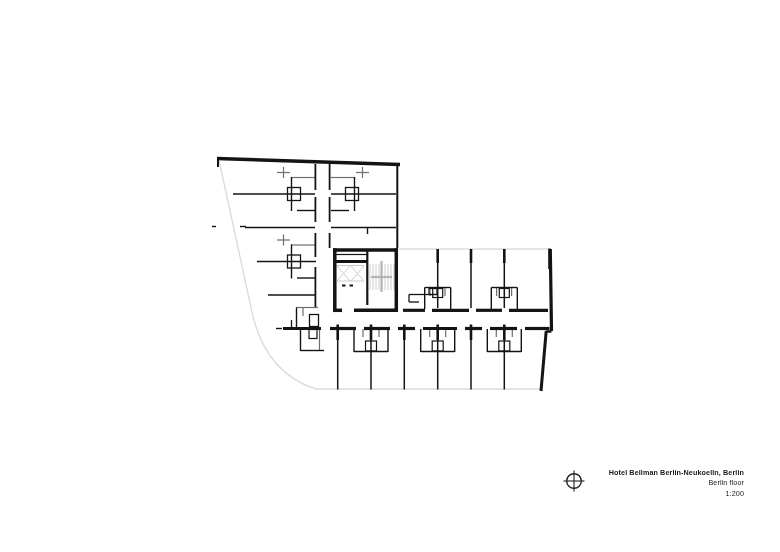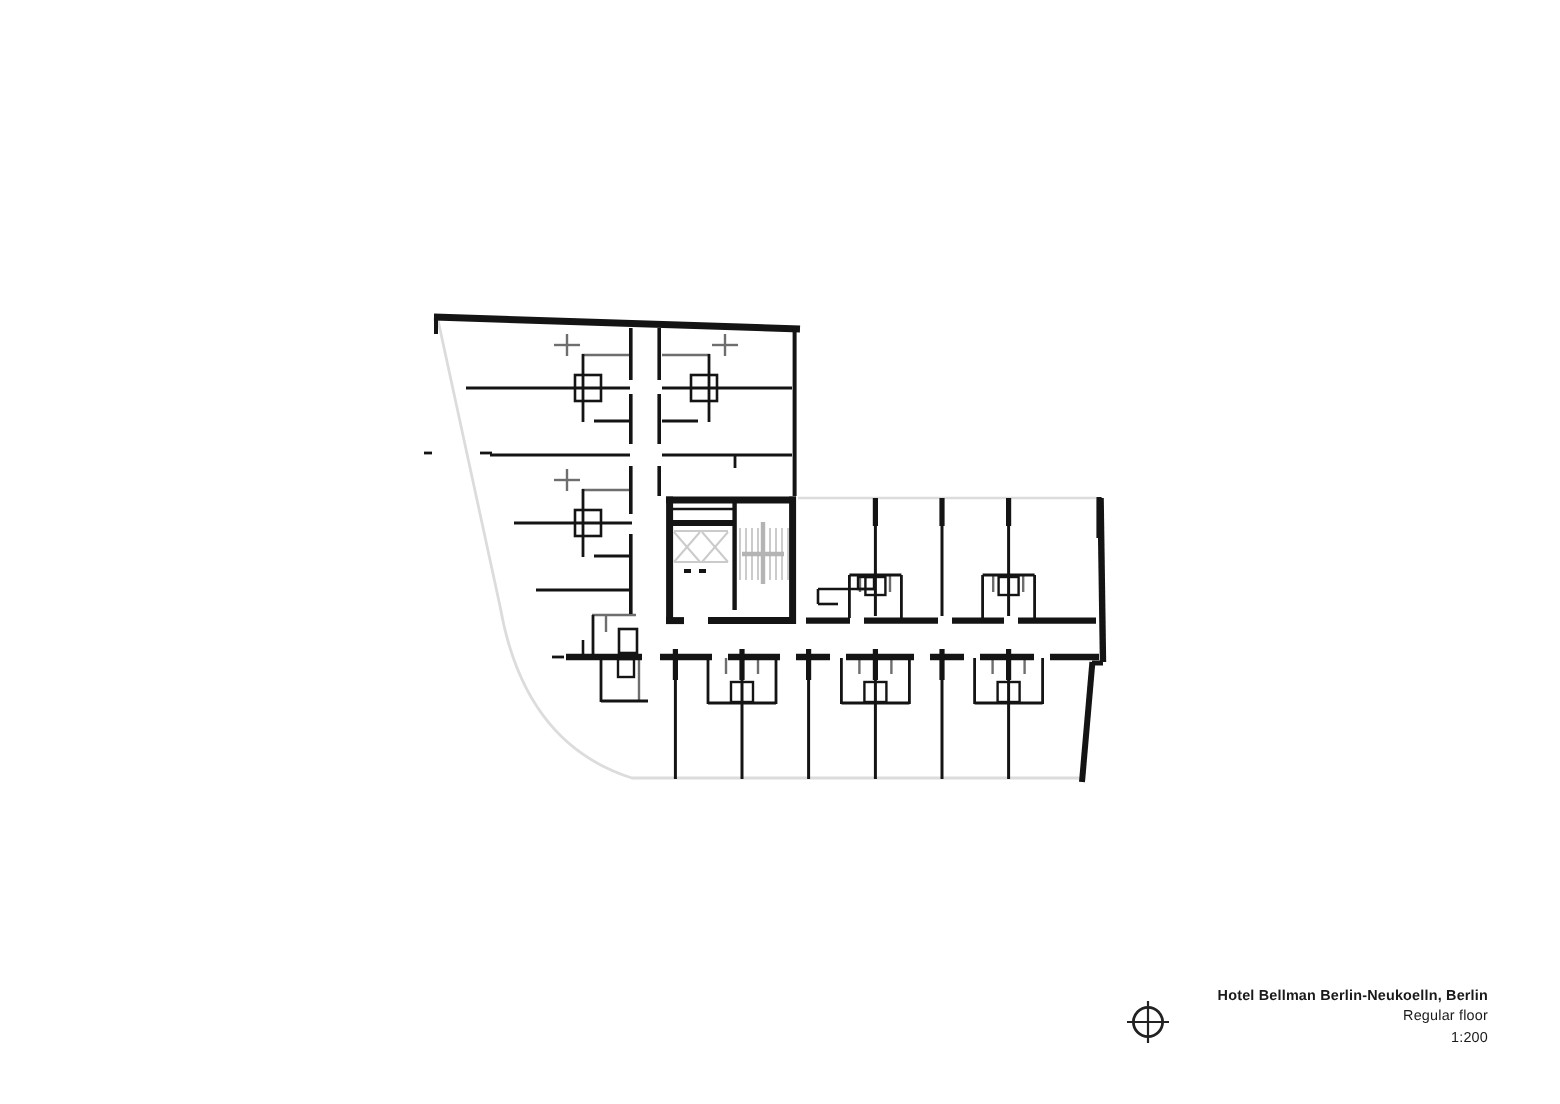--- a/index.html
+++ b/index.html
@@ -2,22 +2,22 @@
 <html><head>
 <meta charset="utf-8">
 <style>
   html,body{margin:0;padding:0;}
   body{
     width:780px;height:552px;position:relative;background:#ffffff;overflow:hidden;
     font-family:"Liberation Sans", sans-serif;
   }
   .plan-svg{position:absolute;left:0;top:0;width:780px;height:552px;}
   .title-block{
-    position:absolute;top:487px;right:36px;
-    display:flex;align-items:flex-end;gap:7px;
+    position:absolute;top:462px;right:36px;
+    display:flex;align-items:center;gap:7px;
   }
   .marker{flex:0 0 auto;}
   .tb-text{
     margin-top:6px;width:150px;text-align:right;
     font-size:7.2px;line-height:1.45;color:#1a1a1a;letter-spacing:0.1px;
   }
   .tb-title{font-weight:bold;white-space:nowrap;}
 </style>
 </head>
 <body>
@@ -170,16 +170,16 @@
   </svg>
 
 <div class="title-block">
   <svg class="marker" width="26" height="26" viewBox="0 0 26 26">
     <circle cx="13" cy="13" r="7.3" fill="none" stroke="#222222" stroke-width="1.4"></circle>
     <line x1="2.5" y1="13" x2="23.5" y2="13" stroke="#222222" stroke-width="1.1"></line>
     <line x1="13" y1="2.5" x2="13" y2="23.5" stroke="#222222" stroke-width="1.1"></line>
   </svg>
   <div class="tb-text">
     <div class="tb-title">Hotel Bellman Berlin-Neukoelln, Berlin</div>
-    <div>Regular floor</div>
+    <div>Berlin floor</div>
     <div>1:200</div>
   </div>
 </div>
 
 </body></html>

